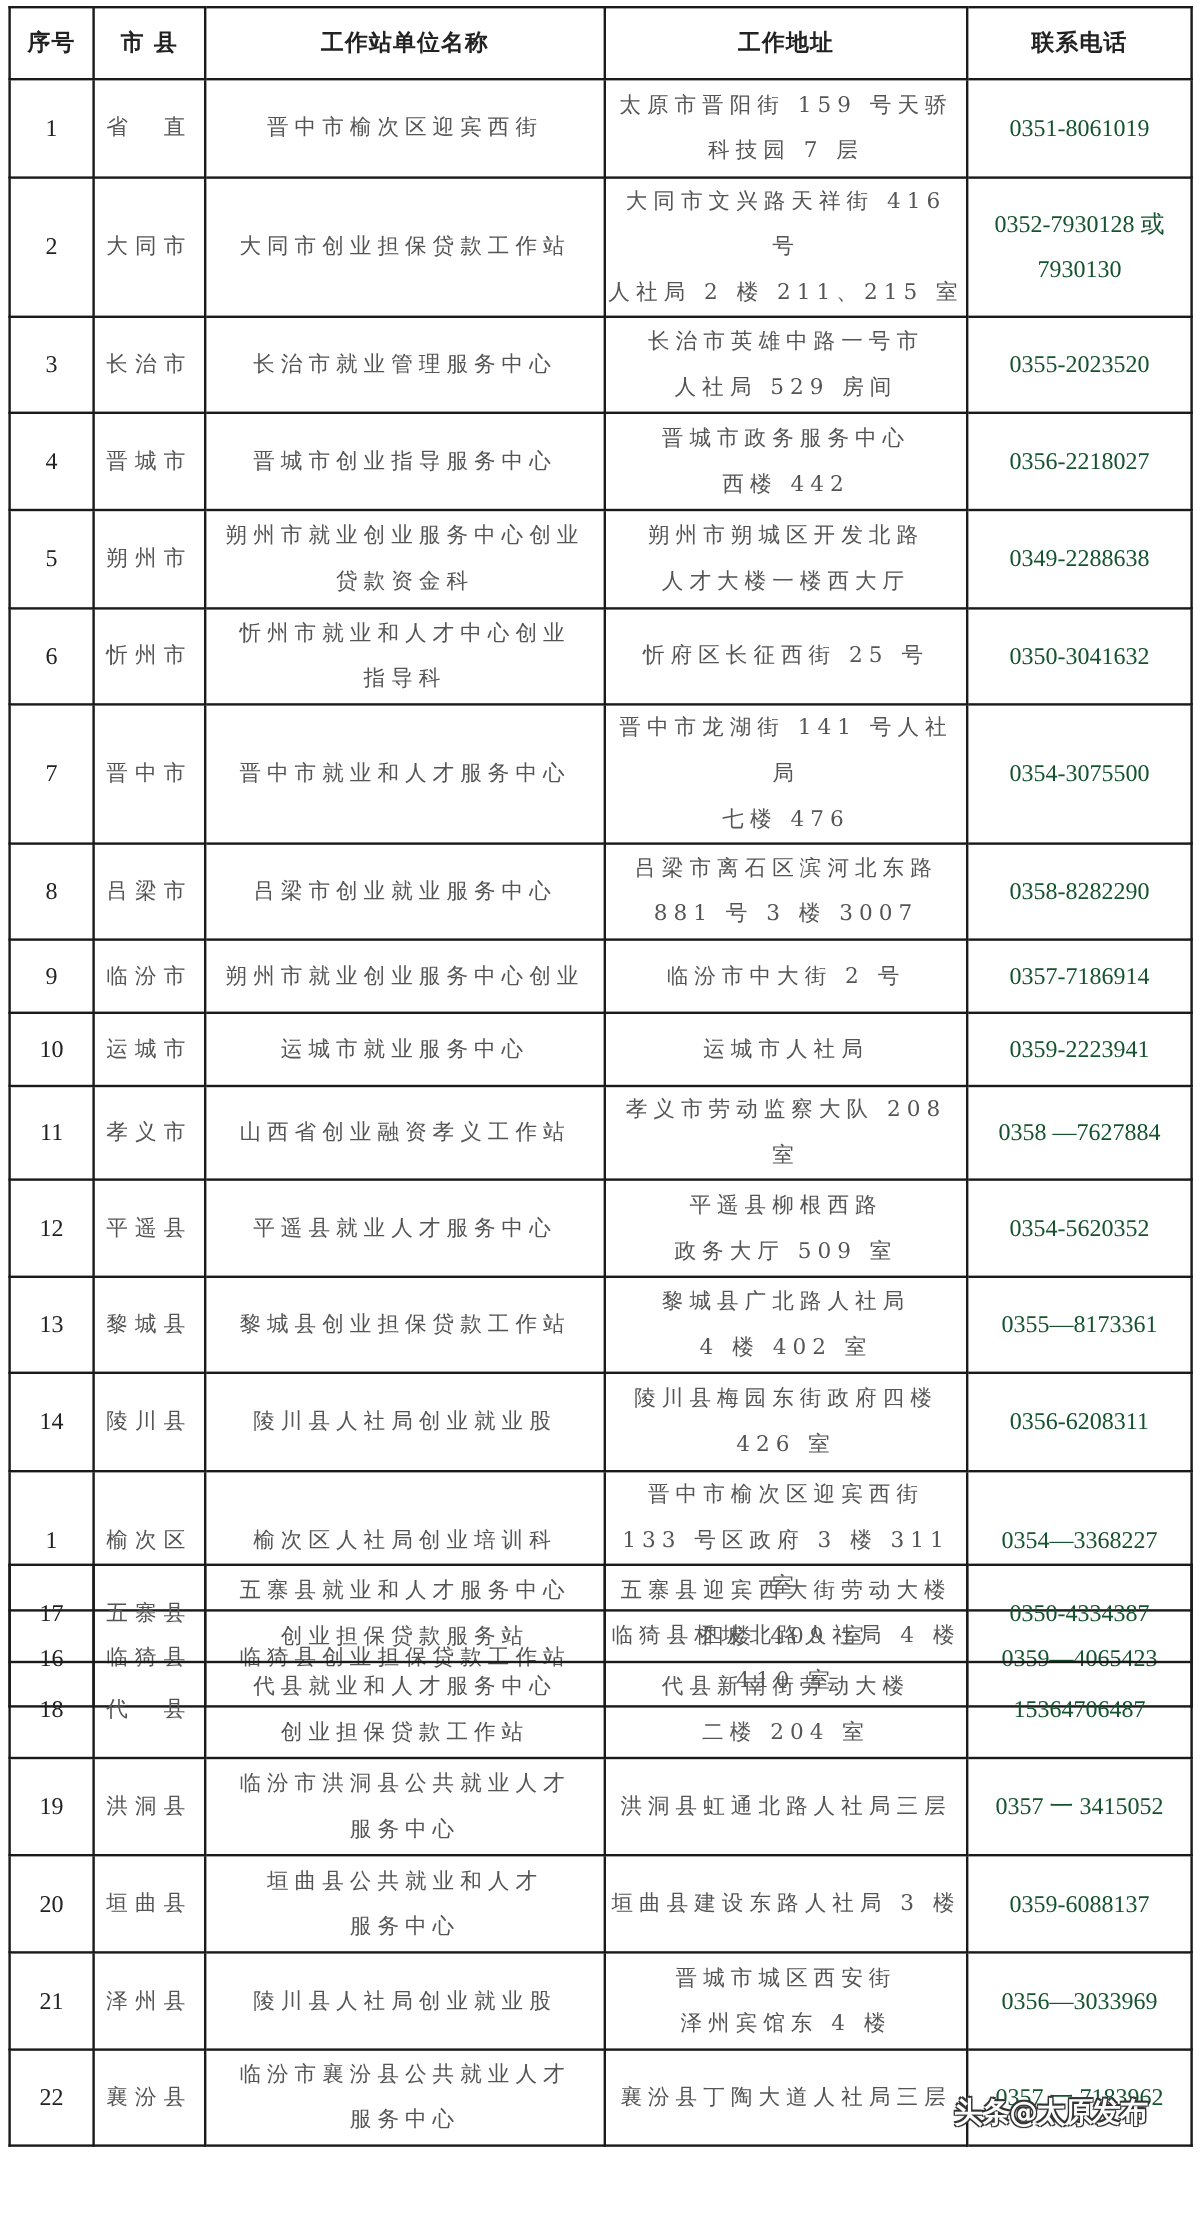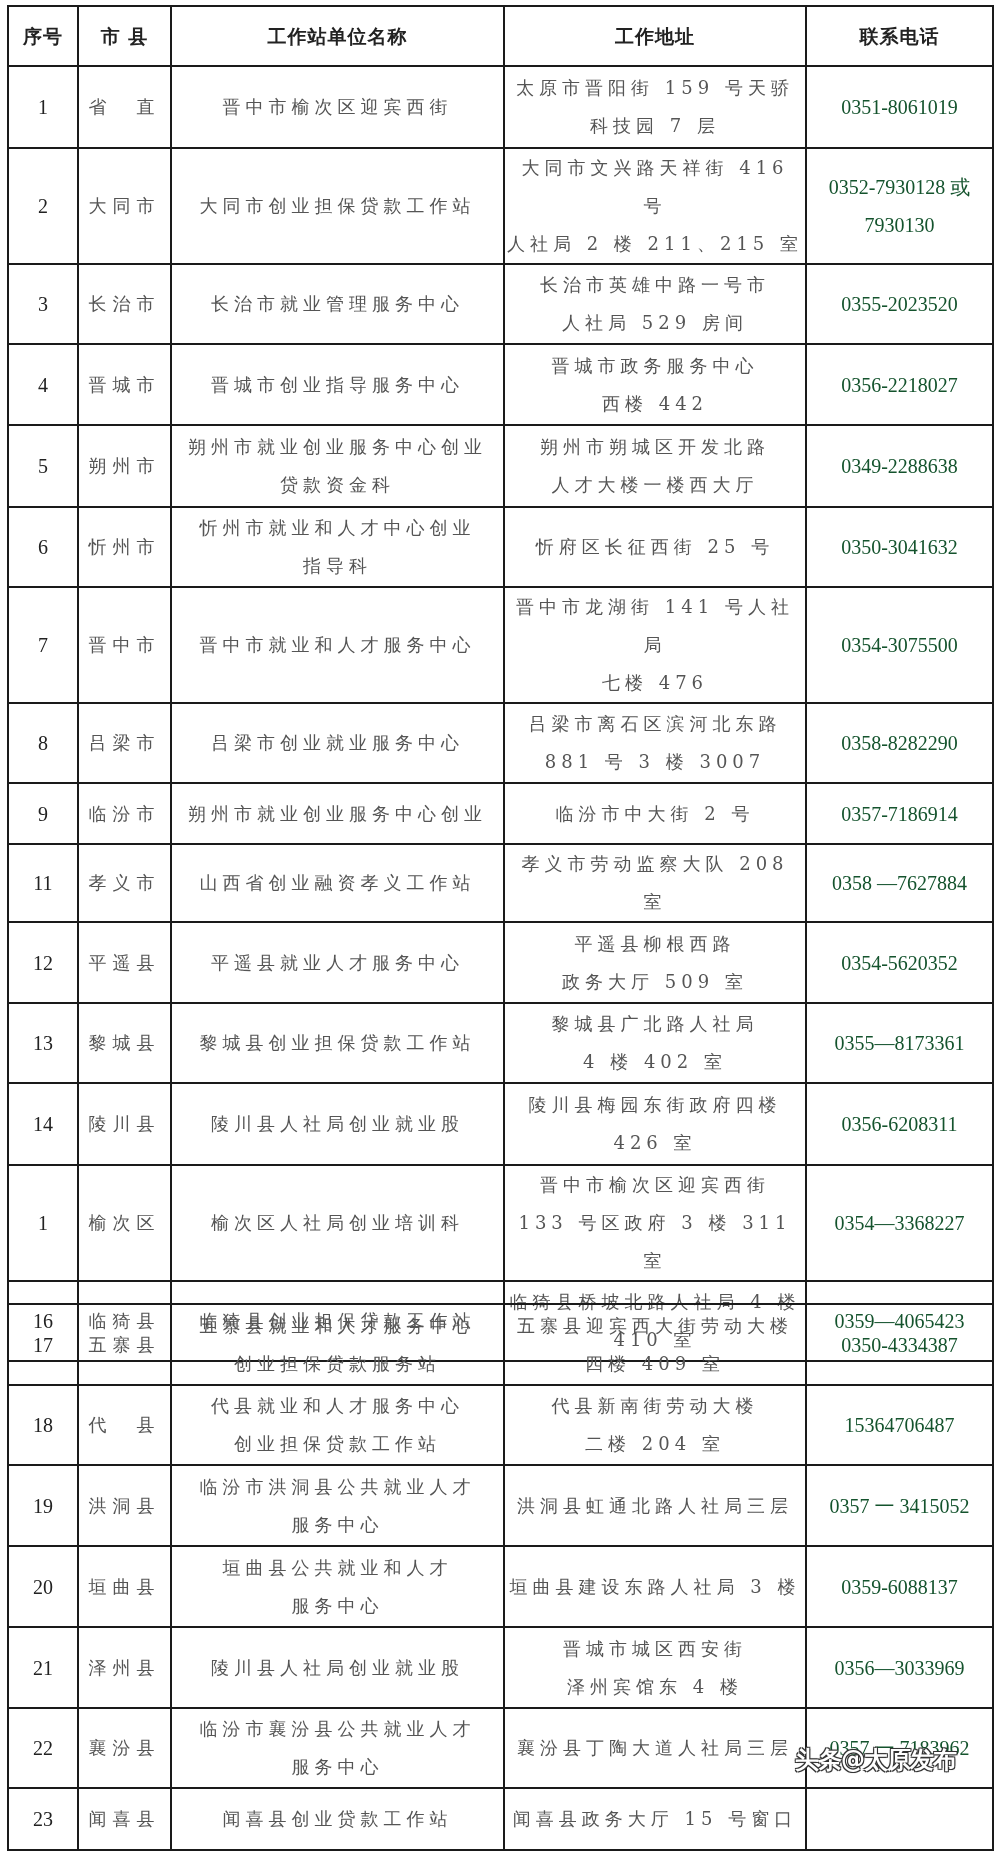--- a/index.html
+++ b/index.html
@@ -164,20 +164,33 @@
         <td>
           <span class="line">朔州市就业创业服务中心创业</span>
         </td>
         <td>
           <span class="line">临汾市中大街 2 号</span>
         </td>
         <td class="phone">
           <span class="line">0357-7186914</span>
         </td>
       </tr>
+      <tr style="height: 61px;">
+        <td class="num">10</td>
+        <td class="city">运城市</td>
+        <td>
+          <span class="line">运城市就业服务中心</span>
+        </td>
+        <td>
+          <span class="line">运城市人社局</span>
+        </td>
+        <td class="phone">
+          <span class="line">0359-2223941</span>
+        </td>
+      </tr>
       <tr style="height: 59px;">
         <td class="num">11</td>
         <td class="city">孝义市</td>
         <td>
           <span class="line">山西省创业融资孝义工作站</span>
         </td>
         <td>
           <span class="line">孝义市劳动监察大队 208 室</span>
         </td>
         <td class="phone">
@@ -345,29 +358,16 @@
           <span class="line">临汾市襄汾县公共就业人才</span>
           <span class="line">服务中心</span>
         </td>
         <td>
           <span class="line">襄汾县丁陶大道人社局三层</span>
         </td>
         <td class="phone">
           <span class="line">0357 一 7183962</span>
         </td>
       </tr>
-      <tr style="height: 62px;">
-        <td class="num">23</td>
-        <td class="city">闻喜县</td>
-        <td>
-          <span class="line">闻喜县创业贷款工作站</span>
-        </td>
-        <td>
-          <span class="line">闻喜县政务大厅 15 号窗口</span>
-        </td>
-        <td class="phone">
-          <span class="line"></span>
-        </td>
-      </tr>
     </tbody>
 </table>
 
 <div class="watermark">头条@太原发布</div>
 
 </body></html>

